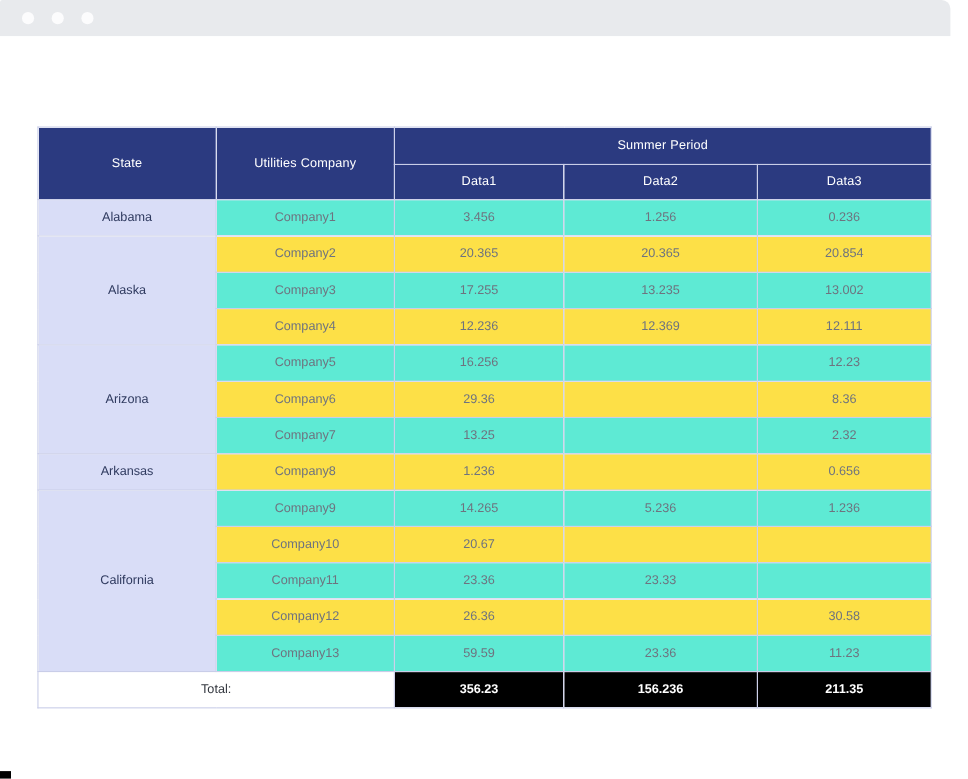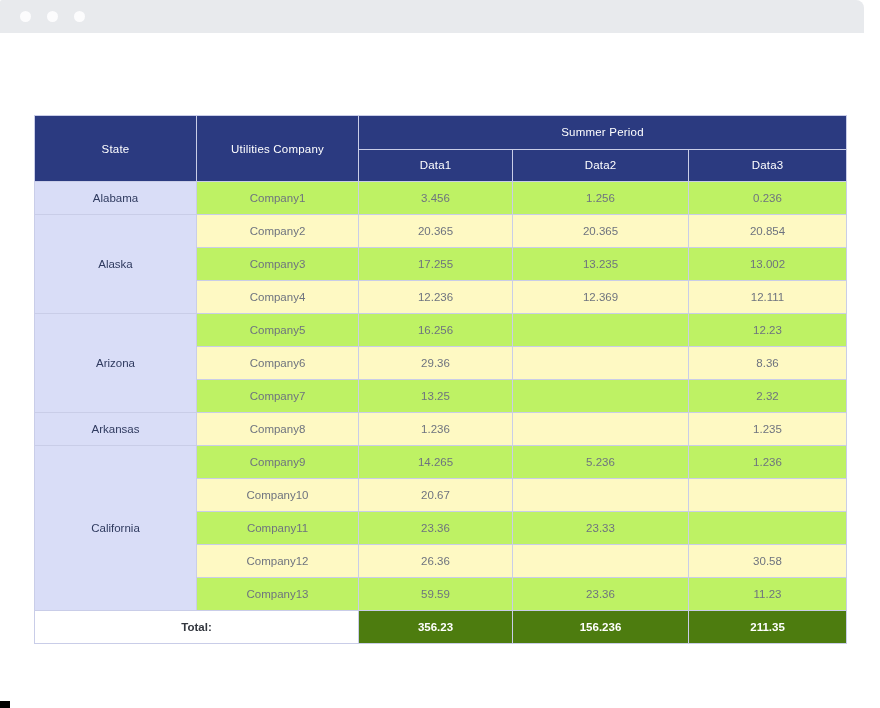--- a/index.html
+++ b/index.html
@@ -108,40 +108,40 @@
   td.state-cell {
     background: #d9ddf7;
     color: #2f3a5f;
     font-size: 11.5px;
     border-color: #c3c9ec;
   }
 
   
   td.body-cell {
     color: #6e737f;
-    background: #bef264;
+    background: #5eead4;
     border-color: #e2e5f2;
   }
   tr.alt td.body-cell {
-    background: #fef9c3;
+    background: #fde047;
   }
 
   
   td.total-label {
     background: #ffffff;
     color: #33373f;
-    font-weight: bold;
+    font-weight: normal;
     text-align: right;
     padding-right: 12px;
     border-color: #d7dbeb;
     height: 34px;
     line-height: 34px;
   }
   td.total-value {
-    background: #4d7c0f;
+    background: #000000;
     color: #ffffff;
     font-weight: bold;
     border-color: #8f97c7;
     height: 34px;
     line-height: 34px;
   }
 
   
   .corner-mark {
     position: absolute;
@@ -229,21 +229,21 @@
             <td class="body-cell">Company7</td>
             <td class="body-cell">13.25</td>
             <td class="body-cell"></td>
             <td class="body-cell">2.32</td>
           </tr>
           <tr class="alt">
             <td class="state-cell" rowspan="1">Arkansas</td>
             <td class="body-cell">Company8</td>
             <td class="body-cell">1.236</td>
             <td class="body-cell"></td>
-            <td class="body-cell">1.235</td>
+            <td class="body-cell">0.656</td>
           </tr>
           <tr>
             <td class="state-cell" rowspan="5">California</td>
             <td class="body-cell">Company9</td>
             <td class="body-cell">14.265</td>
             <td class="body-cell">5.236</td>
             <td class="body-cell">1.236</td>
           </tr>
           <tr class="alt">
             <td class="body-cell">Company10</td>

